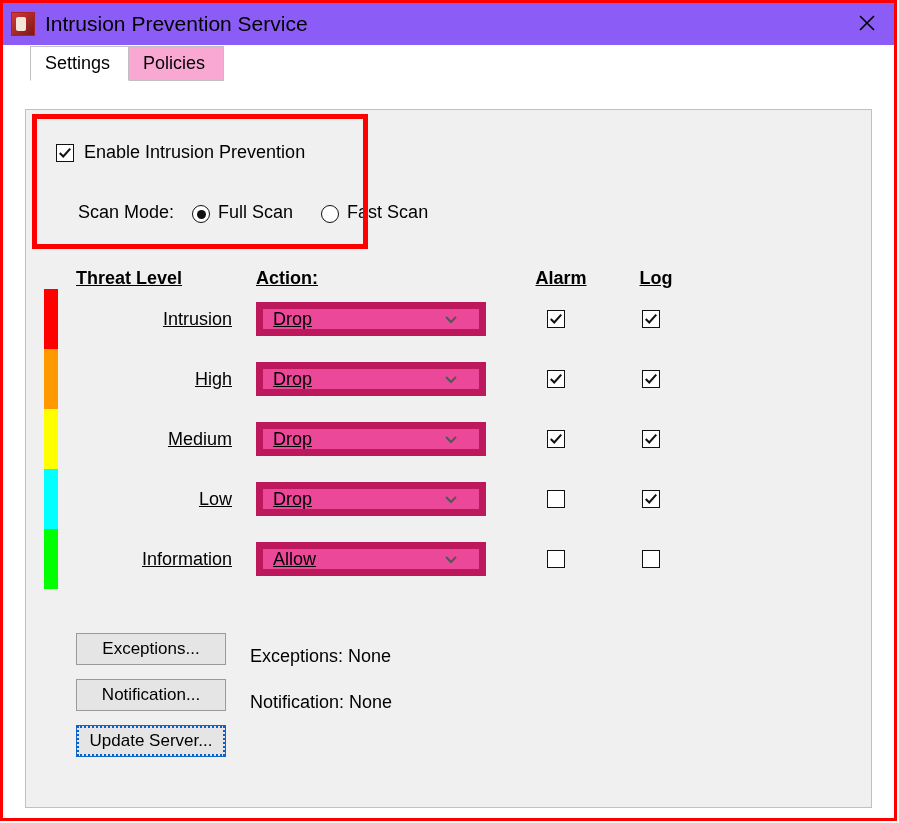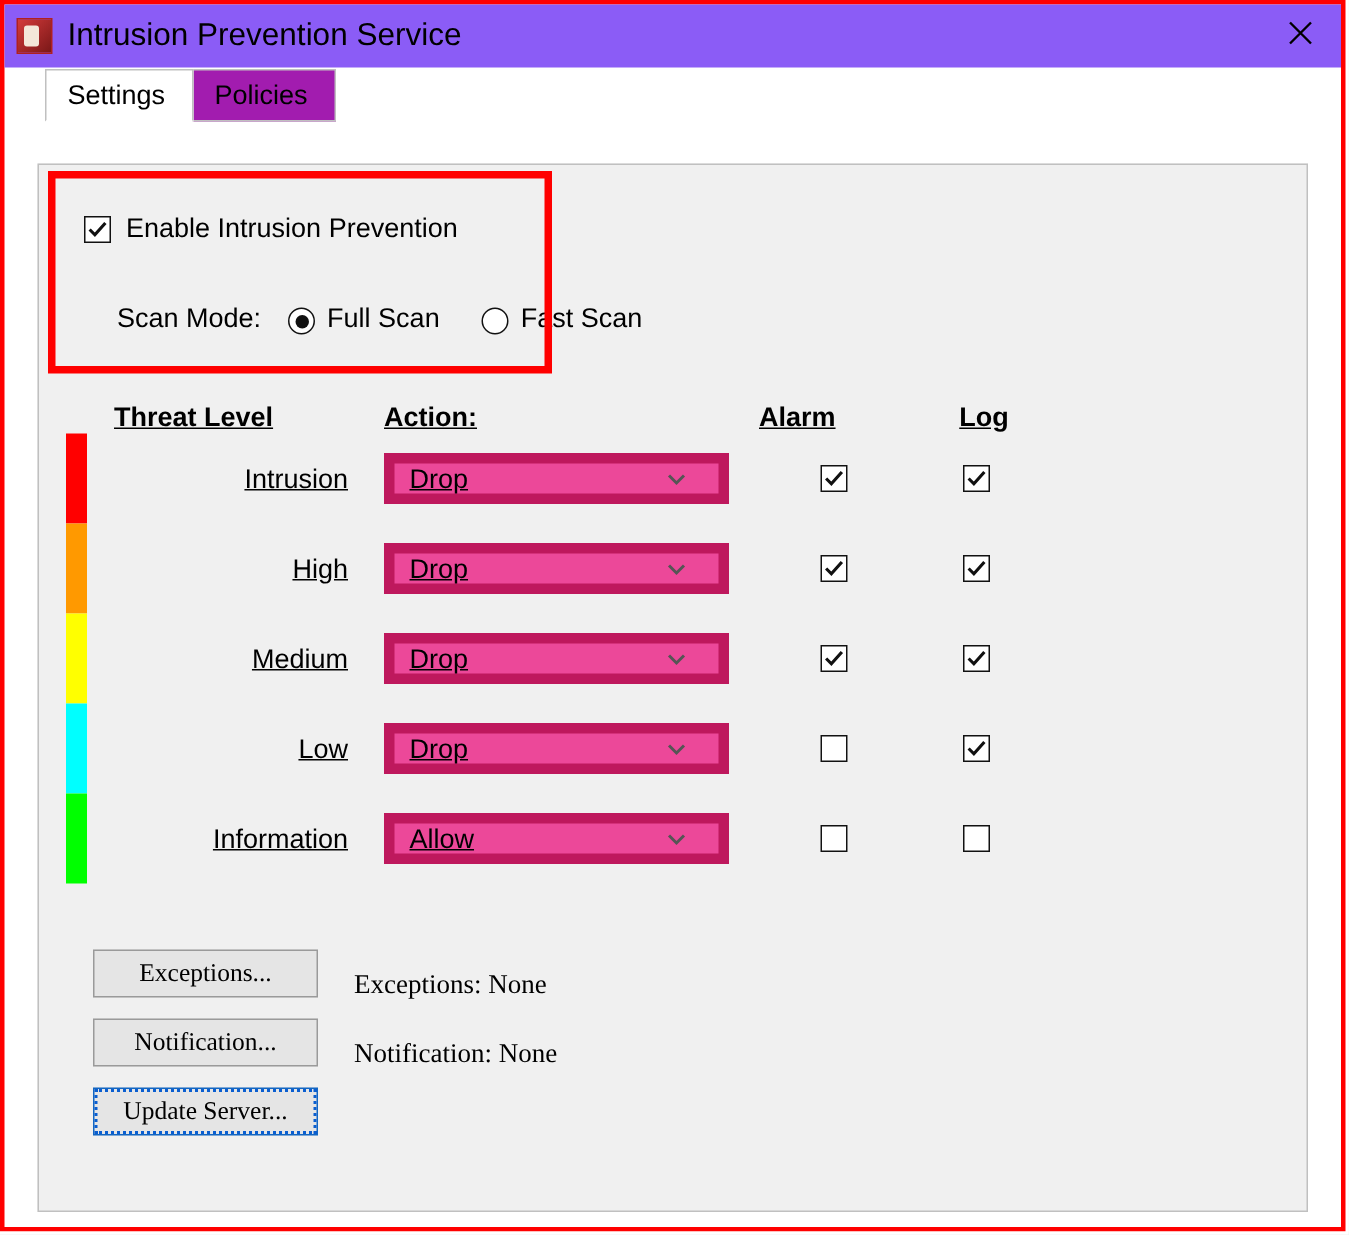--- a/index.html
+++ b/index.html
@@ -63,21 +63,21 @@
   .tabs {
     position: absolute;
     left: -1px;
     top: -32px;
     display: flex;
   }
   .tab {
     padding: 6px 18px 6px 14px;
     font-size: 18px;
     border: 1px solid #c0c0c0;
-    background: #a21caf;
+    background: #f9a8d4;
     position: relative;
     cursor: default;
   }
   .tab.active {
     background: #fff;
     border-bottom-color: #fff;
     z-index: 2;
   }
   .tab + .tab { margin-left: -1px; }
   
@@ -134,21 +134,21 @@
   
   .threat-area {
     position: absolute;
     left: 50px; top: 158px; right: 150px; text-decoration: underline;
   }
   .th-row {
     display:flex; align-items:center; font-weight:700; font-size:18px;
   }
   .col-threat { width: 180px; }
   .col-action { width: 250px; }
-  .col-alarm  { width: 110px; }
+  .col-alarm  { width: 110px; text-align:center; }
   .col-log    { width: 80px;  text-align:center; }
   .t-row {
     display:flex; align-items:center; min-height:60px;
   }
   .color-bar-wrap { width:20px; display:flex; align-items:stretch; }
   .color-bar {
     width: 14px; height: 60px; margin-left: -32px;
   }
   .lvl-label { width: 160px; text-align:right; padding-right: 24px; font-size:18px; }
   .dropdown {
@@ -162,23 +162,22 @@
     position: relative;
   }
   .dropdown .chev {
     position:absolute; right:10px; top:50%; transform:translateY(-50%);
   }
   .cb-cell { width:110px; display:flex; justify-content:center; }
   .cb-cell.log { width:80px; }
   
   .btn-area {
     position: absolute;
-    left: 36px;
+    left: 50px;
     top: 530px;
-    font-family: Liberation Serif, serif;
   }
   .w-button {
     display:inline-block;
     min-width: 150px; height: 32px;
     border: 1px solid #9a9a9a;
     background: #e5e5e5;
     font-size: 17px;
     text-align:center;
     line-height: 30px;
     padding: 0 8px;

